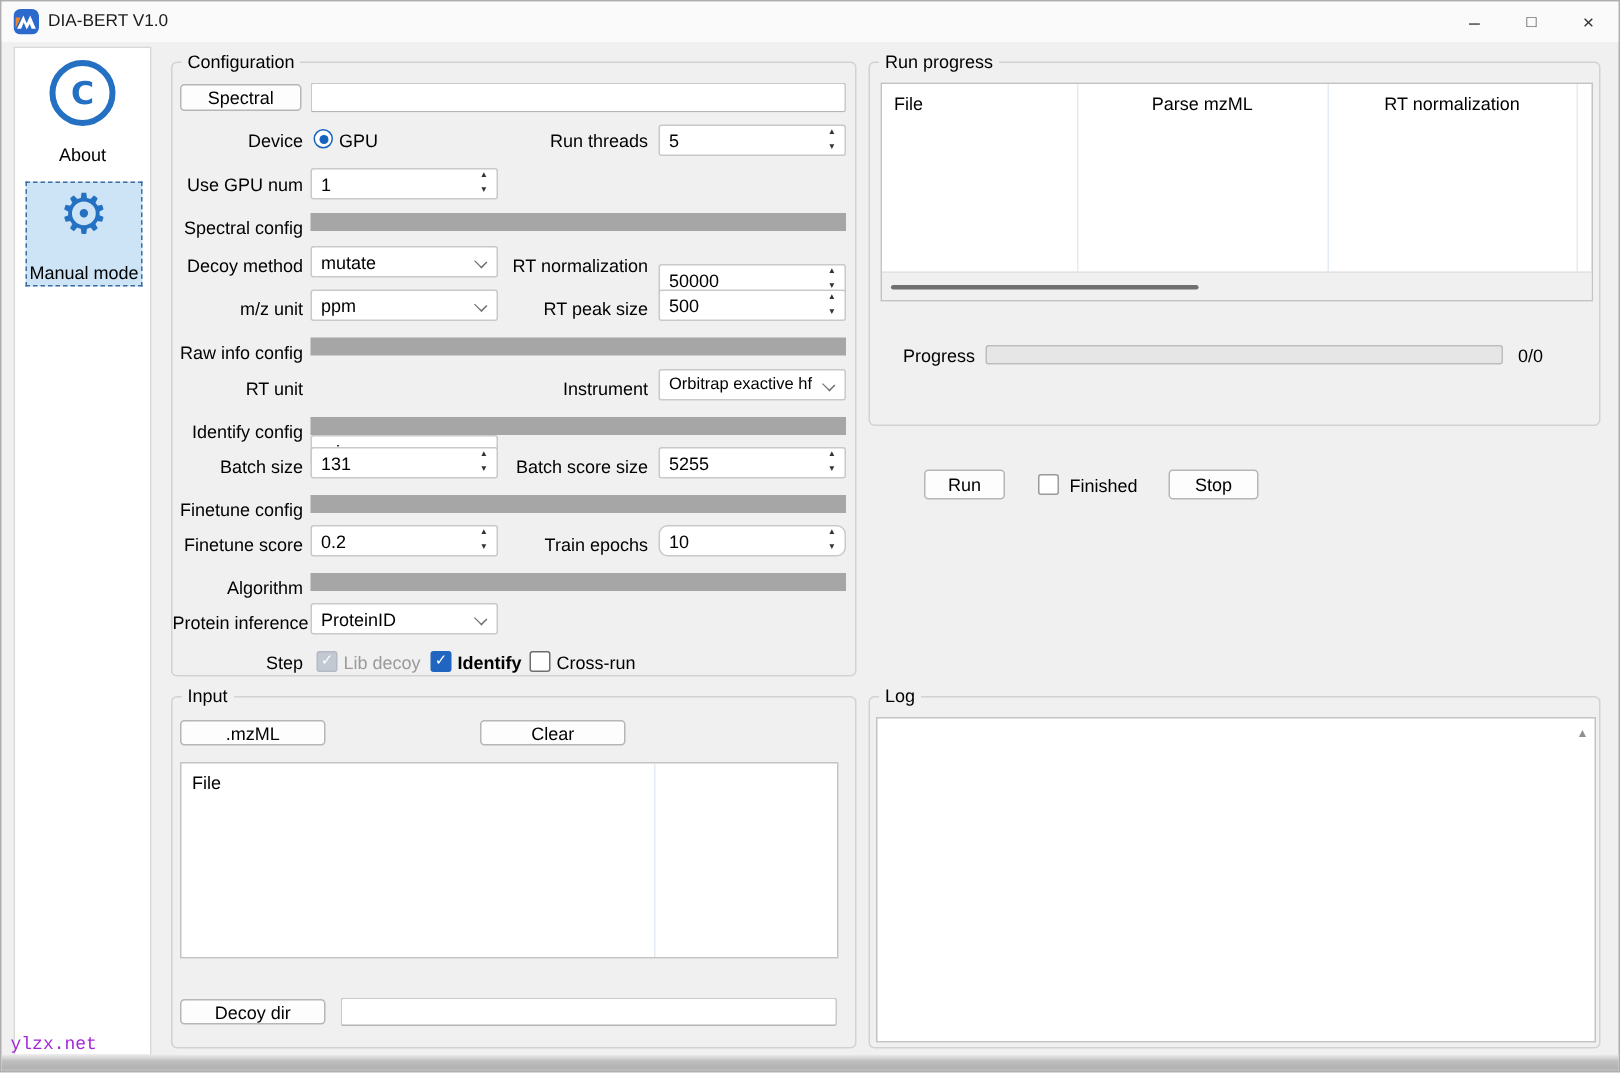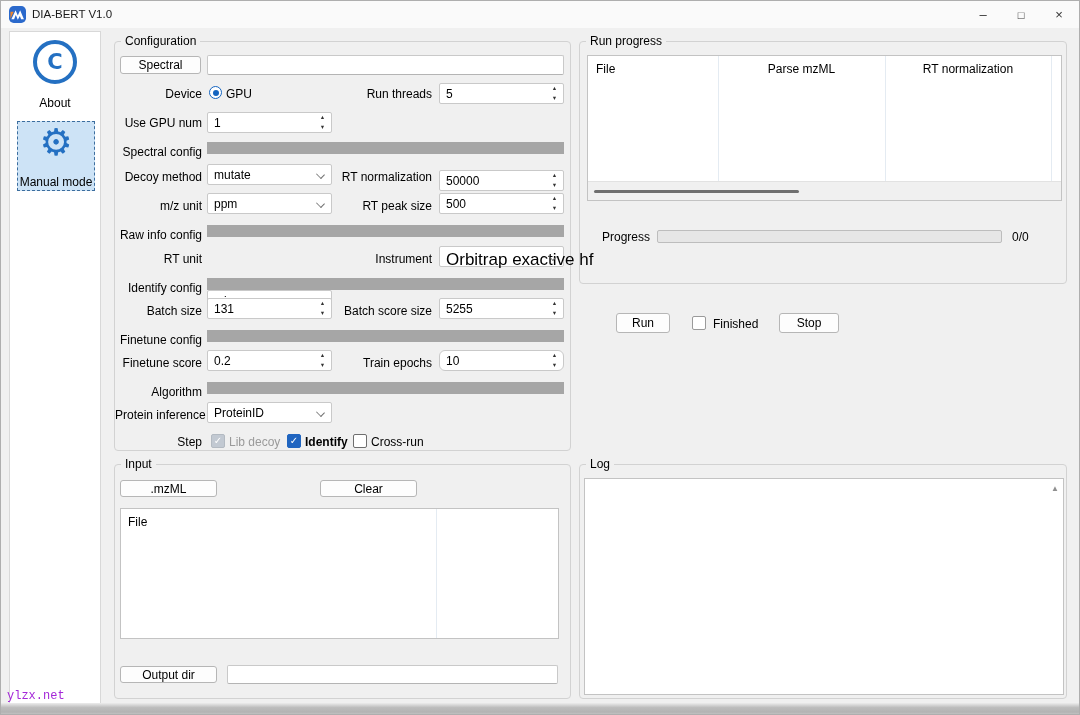--- a/index.html
+++ b/index.html
@@ -137,21 +137,21 @@
 
     <span class="lbl" style="left:0; top:103px; width:87px;">Spectral config</span>
     <div class="sectionbar" style="left:92px; top:100px; width:357px;"></div>
 
     <span class="lbl" style="left:0; top:128px; width:87px;">Decoy method</span>
     <div class="combo" style="left:92px; top:122px; width:125px;">
       <span class="val">mutate</span>
         <span class="chev"></span>
     </div>
     <span class="lbl" style="left:200px; top:128px; width:117px;">RT normalization</span>
-    <div class="spin" style="left:324px; top:128px; width:125px;">
+    <div class="spin" style="left:324px; top:134px; width:125px;">
       <span class="val">50000</span>
       <span class="btns">
           <span class="sb">▲</span>
           <span class="sb">▼</span>
         </span>
     </div>
 
     <span class="lbl" style="left:0; top:157px; width:87px;">m/z unit</span>
     <div class="combo" style="left:92px; top:151px; width:125px;">
       <span class="val">ppm</span>
@@ -169,21 +169,21 @@
     <span class="lbl" style="left:0; top:186px; width:87px;">Raw info config</span>
     <div class="sectionbar" style="left:92px; top:183px; width:357px;"></div>
 
     <span class="lbl" style="left:0; top:210px; width:87px;">RT unit</span>
     <div class="combo" style="left:92px; top:204px; width:125px;margin-top:44px;">
       <span class="val">min</span>
         <span class="chev"></span>
     </div>
     <span class="lbl" style="left:200px; top:210px; width:117px;">Instrument</span>
     <div class="combo" style="left:324px; top:204px; width:125px;">
-      <span class="val" style="font-size:17px;">Orbitrap exactive hf</span>
+      <span class="val" style="font-size:11px;">Orbitrap exactive hf</span>
         <span class="chev"></span>
     </div>
 
     <span class="lbl" style="left:0; top:239px; width:87px;">Identify config</span>
     <div class="sectionbar" style="left:92px; top:236px; width:357px;"></div>
 
     <span class="lbl" style="left:0; top:262px; width:87px;">Batch size</span>
     <div class="spin" style="left:92px; top:256px; width:125px;">
       <span class="val">131</span>
       <span class="btns">
@@ -247,21 +247,21 @@
     <div class="btn" style="left:205px; top:15px; width:97px; height:17px;">
         <span>Clear</span>
       </div>
 
     <div class="qtable" style="left:5px; top:43px; width:439px; height:131px;">
       <span class="th" style="left:7px;">File</span>
       <div class="col-div" style="left:315px;"></div>
     </div>
 
     <div class="btn" style="left:5px; top:201px; width:97px; height:17px;">
-        <span>Output dir</span>
+        <span>Decoy dir</span>
       </div>
     <input class="text-input" style="left: 112px; top: 200px; width: 331px; height: 19px;" value="">
   </div>
 
   <div class="groupbox" style="left:578px; top:40px; width:488px; height:243px;">
     <span class="gb-label">Run progress</span>
 
     <div class="qtable" style="left:7px; top:13px; width:475px; height:146px;">
       <span class="th" style="left:8px;">File</span>
       <span class="th" style="left:130px; width:167px; text-align:center;">Parse mzML</span>

